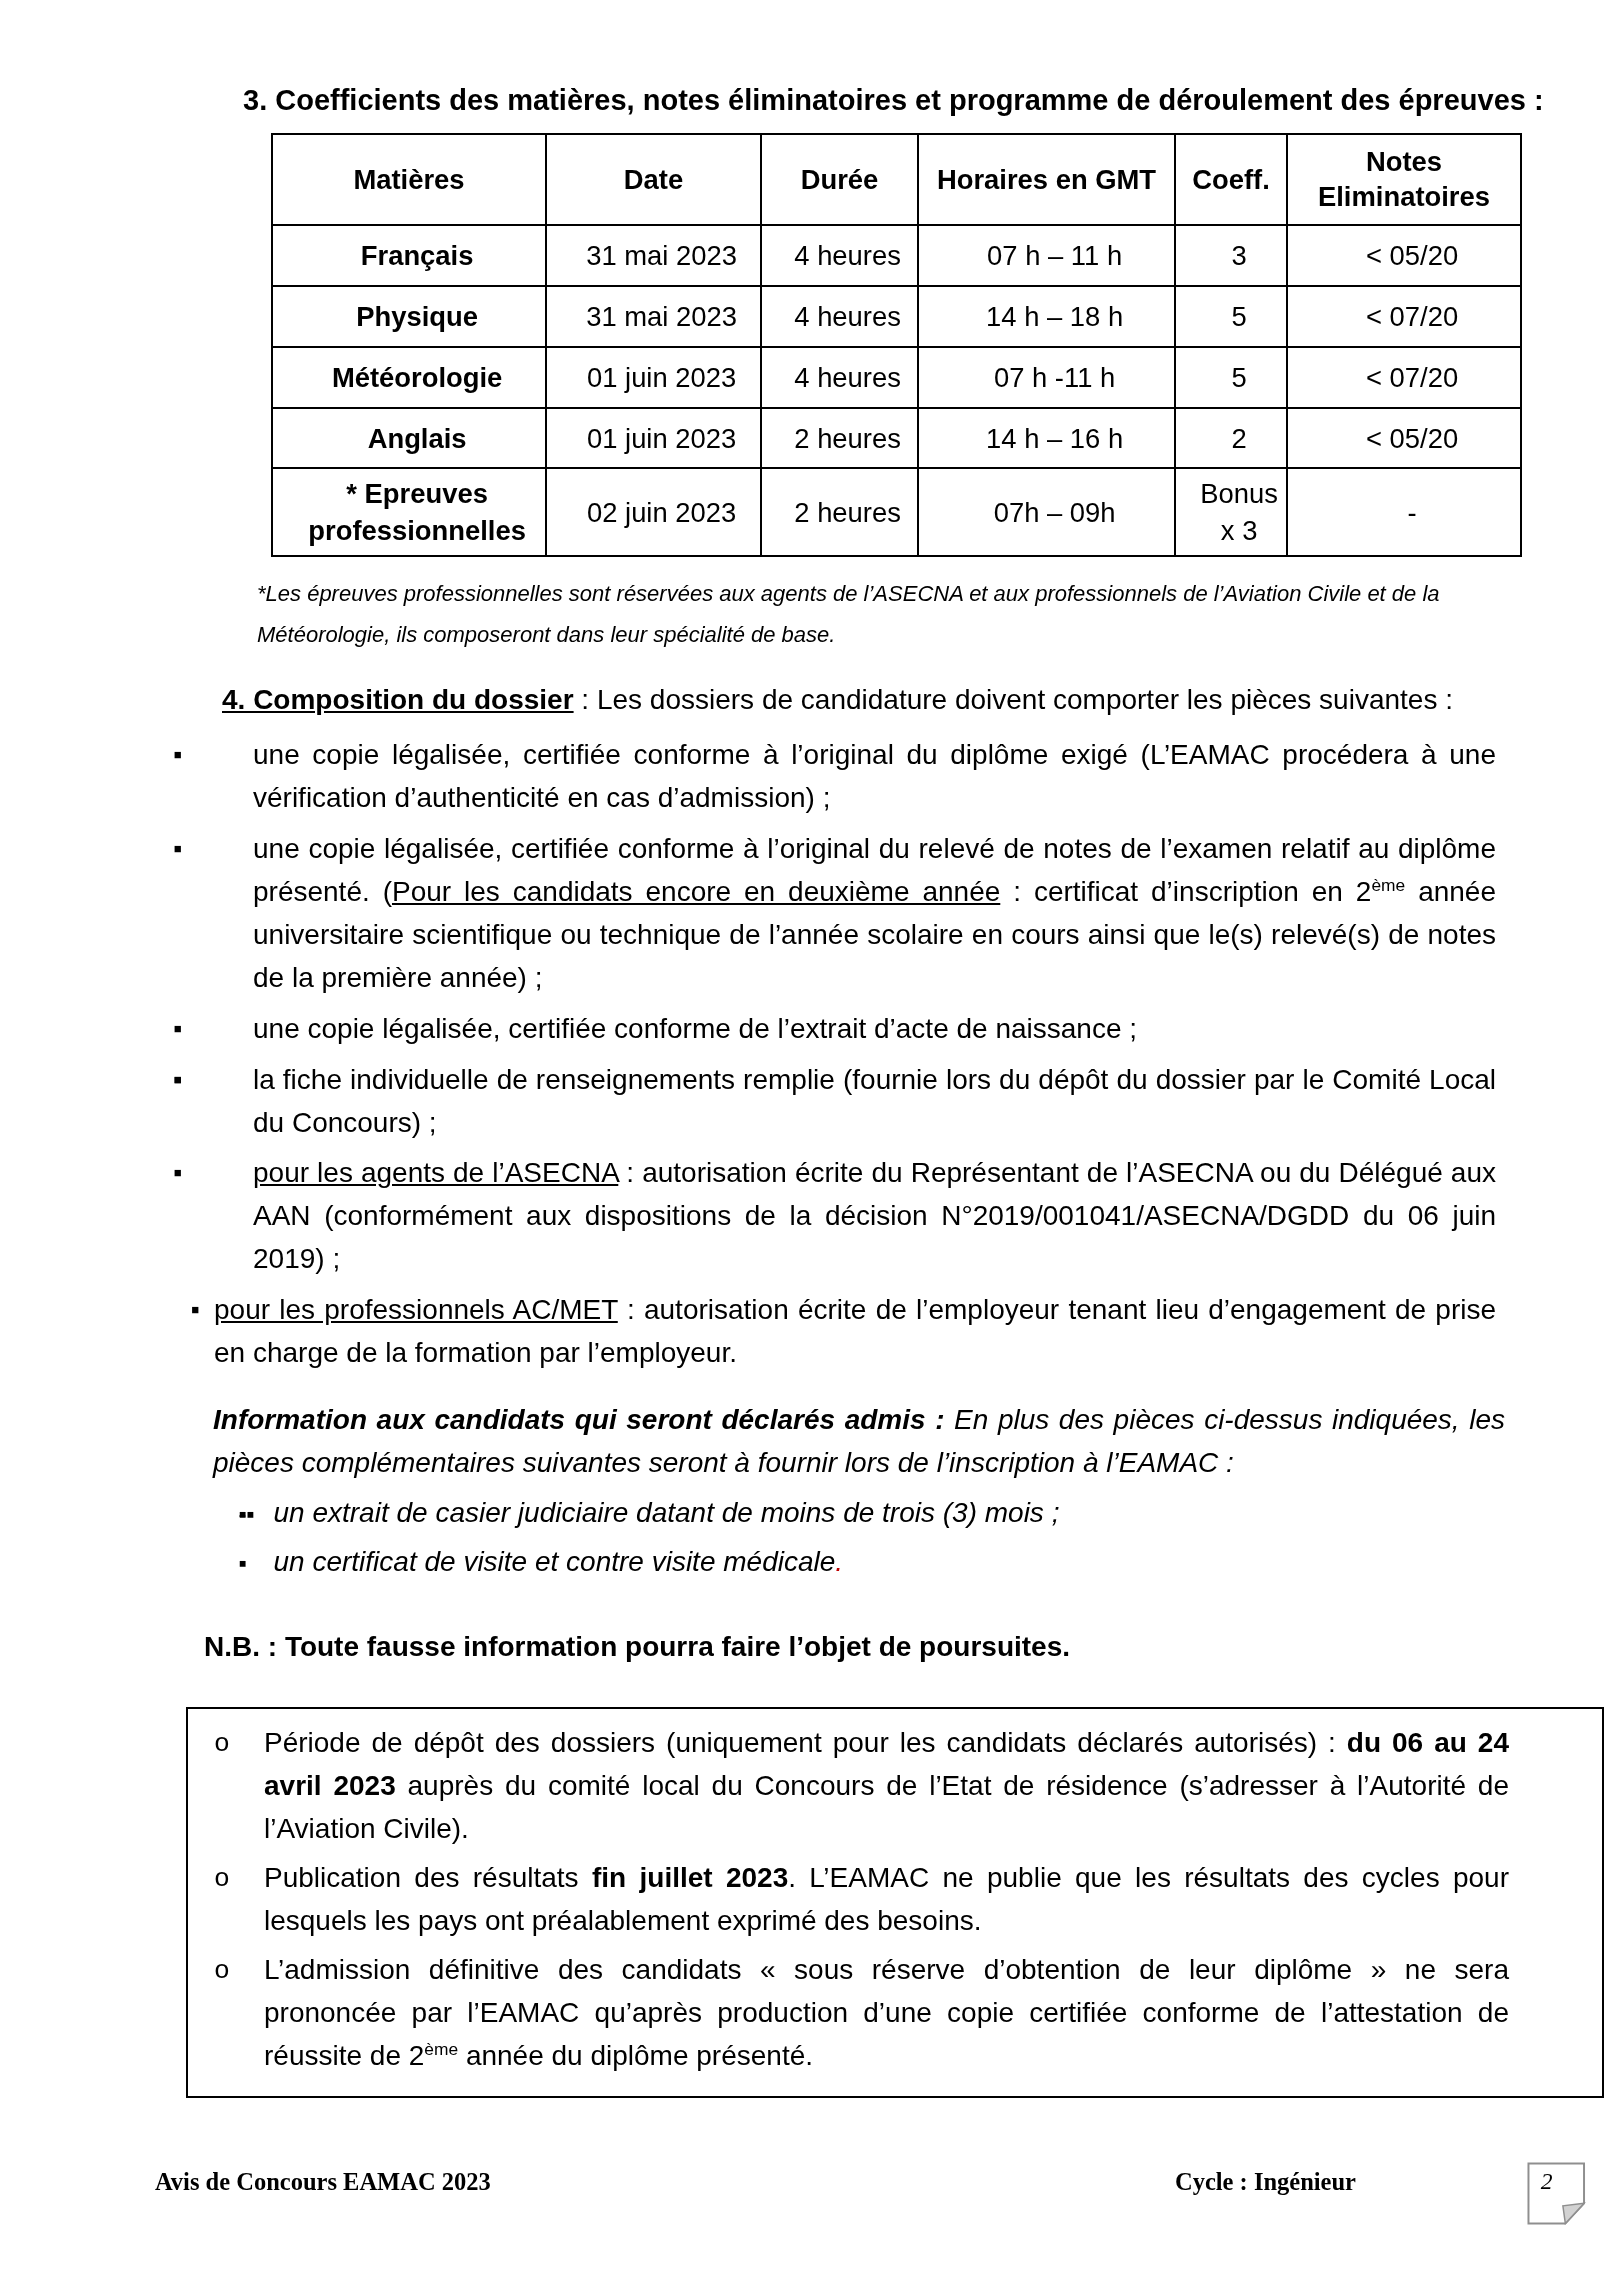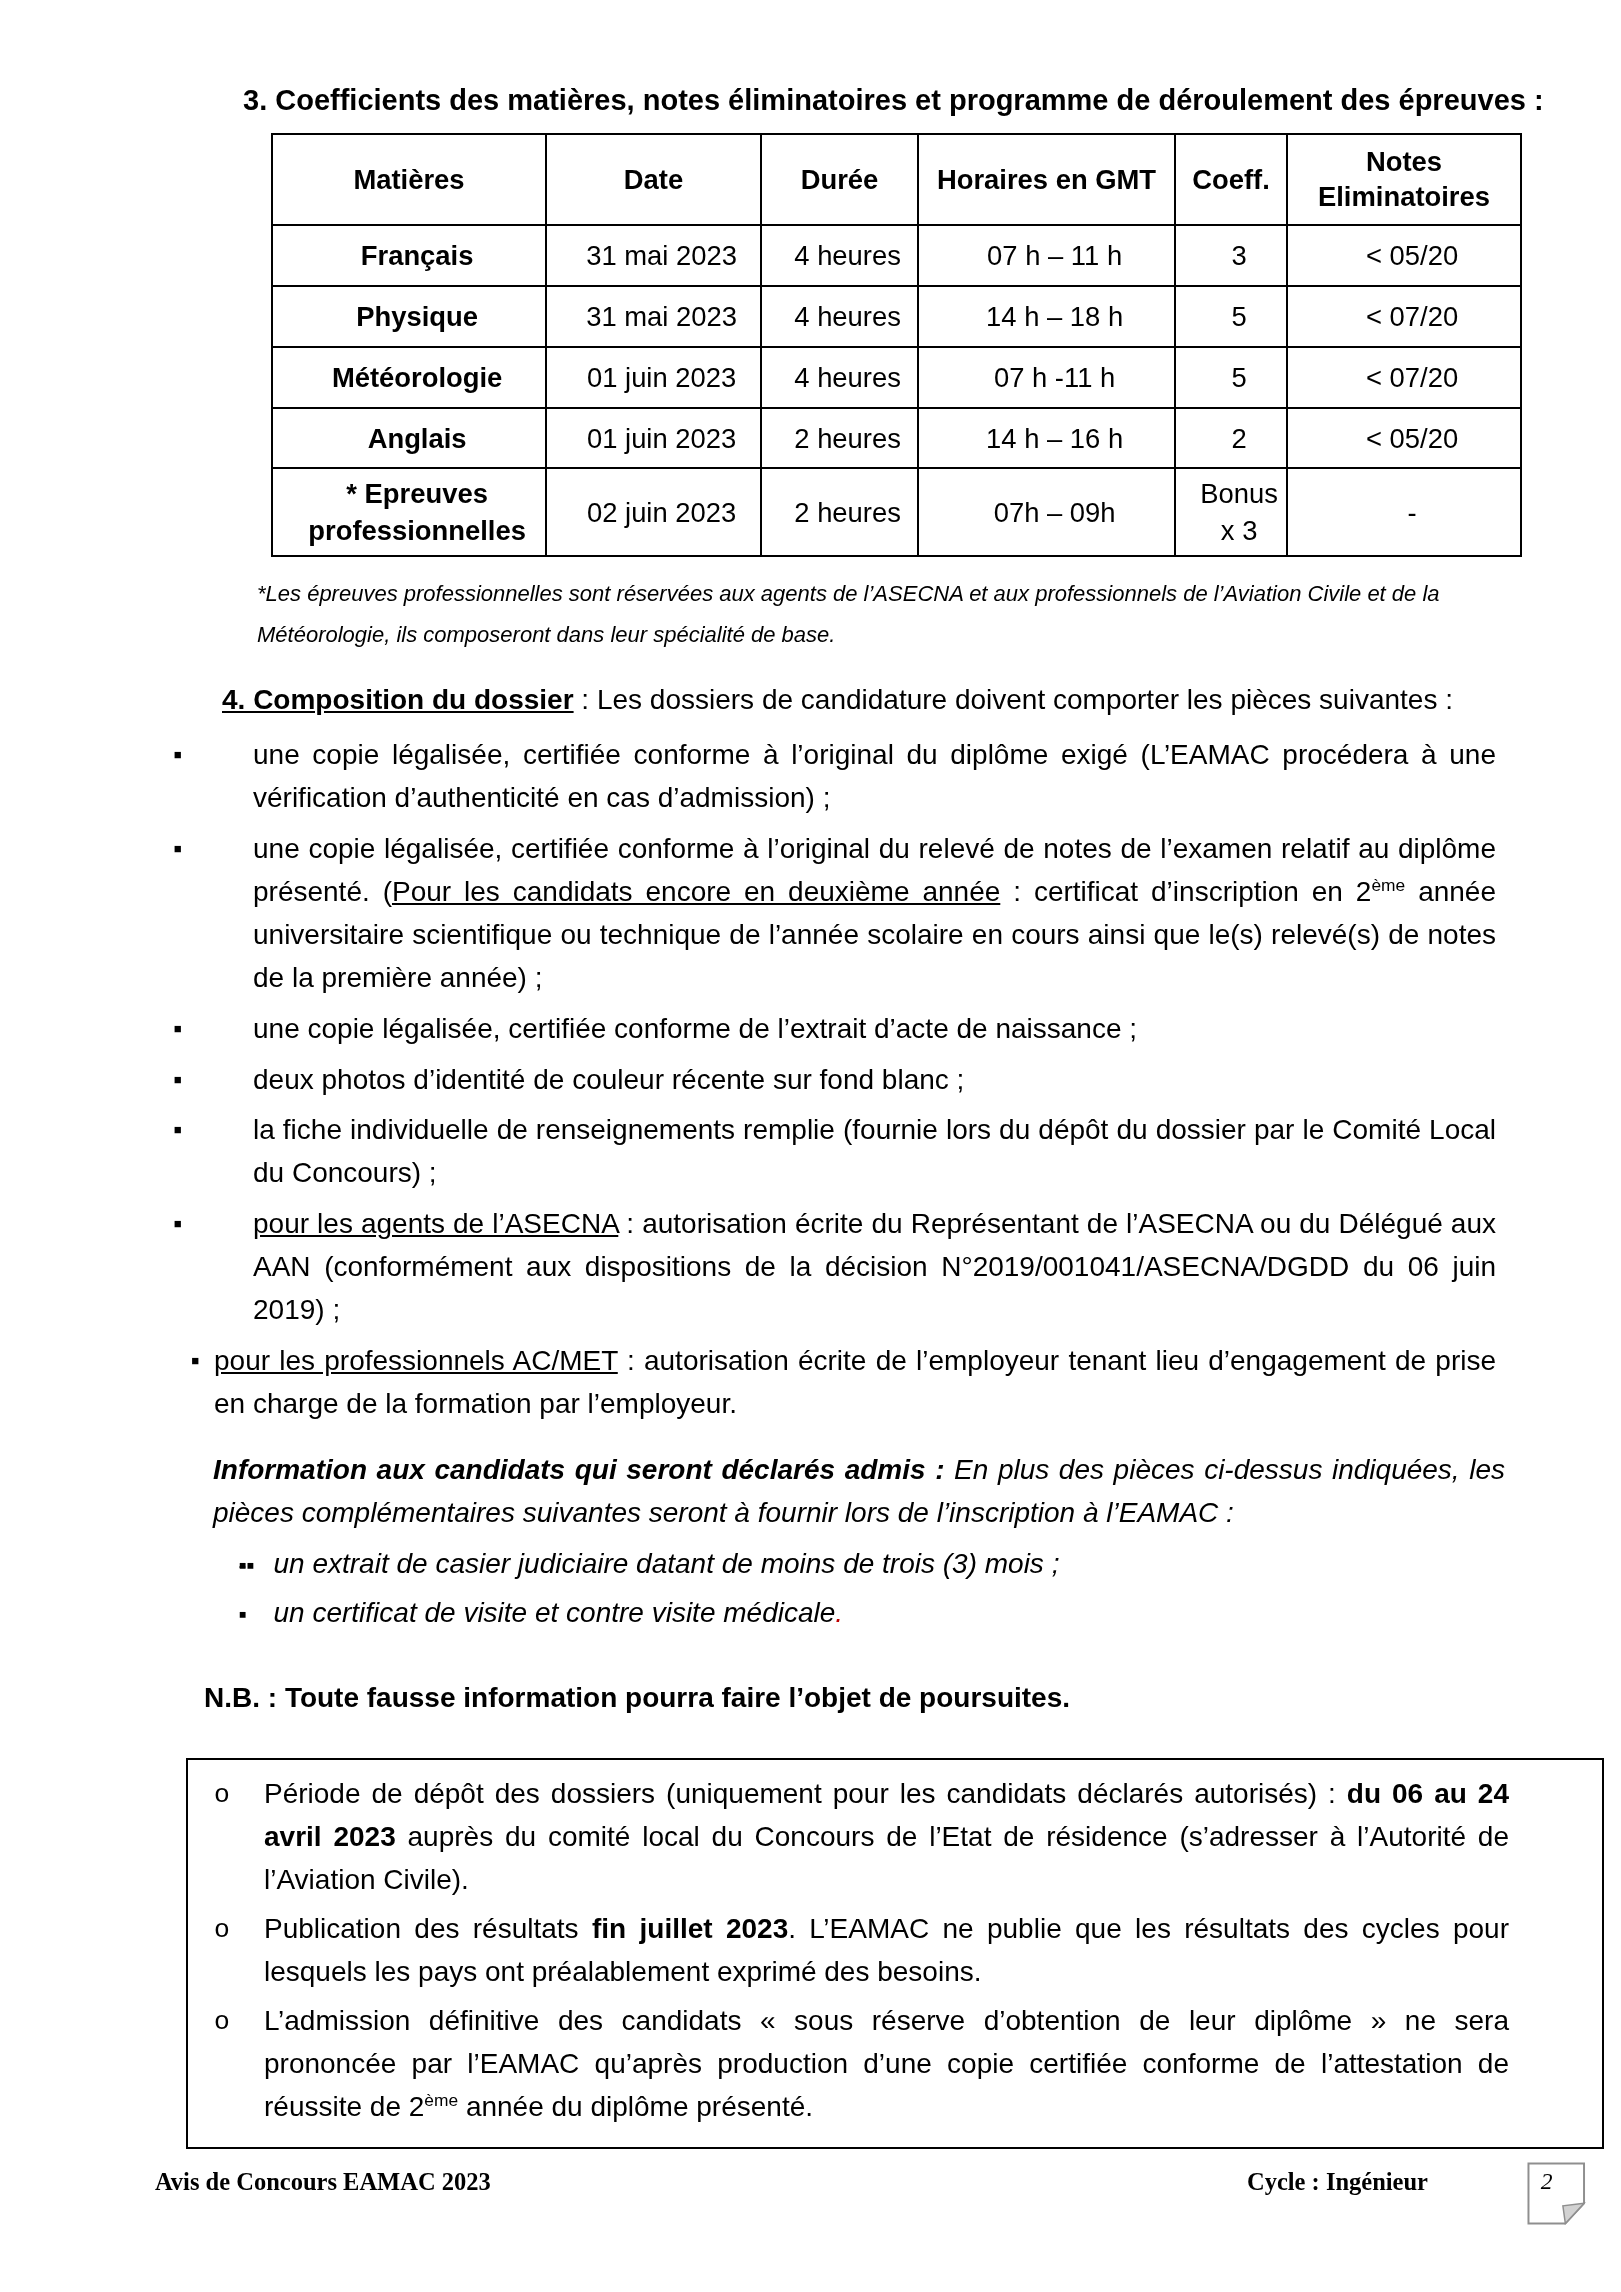--- a/index.html
+++ b/index.html
@@ -80,21 +80,21 @@
   .run-u{text-decoration:underline;}
   .run-b{font-weight:bold;}
   .run-sup{vertical-align:super;font-size:0.62em;line-height:0;}
   .run-red{color:#c00000;}
   
   .footer-left,.footer-right{
     position:absolute;top:2168px;
     font-family:"Liberation Serif", serif;font-weight:bold;font-size:24.5px;
   }
   .footer-left{left:155px;}
-  .footer-right{left:1247px;}
+  .footer-right{left:1175px;}
   
   .page-badge{position:absolute;left:1527px;top:2162px;width:59px;height:63px;}
   .page-badge .num{
     position:absolute;left:13.7px;top:5.9px;
     font-family:"Liberation Serif", serif;font-style:italic;font-size:23.5px;
   }
 </style>
 </head>
 <body>
 
@@ -166,21 +166,21 @@
   </table>
 
   <p class="footnote">*Les épreuves professionnelles sont réservées aux agents de l’ASECNA et aux professionnels de l’Aviation Civile et de la Météorologie, ils composeront dans leur spécialité de base.</p>
 
   <p class="s4-head"><span class="head-b">4. Composition du dossier</span><span> : Les dossiers de candidature doivent comporter les pièces suivantes :</span></p>
 
   <ul class="dossier-list">
     <li><span class="marker">▪</span><span><span>une copie légalisée, certifiée conforme à l’original du diplôme exigé (L’EAMAC procédera à une vérification d’authenticité en cas d’admission) ;</span></span></li>
     <li><span class="marker">▪</span><span><span>une copie légalisée, certifiée conforme à l’original du relevé de notes de l’examen relatif au diplôme présenté. (</span><span class="run-u">Pour les candidats encore en deuxième année</span><span> : certificat d’inscription en 2</span><span class="run-sup">ème</span><span> année universitaire scientifique ou technique de l’année scolaire en cours ainsi que le(s) relevé(s) de notes de la première année) ;</span></span></li>
     <li><span class="marker">▪</span><span><span>une copie légalisée, certifiée conforme de l’extrait d’acte de naissance ;</span></span></li>
-    <li><span class="marker">▪</span><span><span>deux photos d’identité de couleur récente sur fond blanc ;</span></span></li>
+    <li><span class="marker">▪</span></li>
     <li><span class="marker">▪</span><span><span>la fiche individuelle de renseignements remplie (fournie lors du dépôt du dossier par le Comité Local du Concours) ;</span></span></li>
     <li><span class="marker">▪</span><span><span class="run-u">pour les agents de l’ASECNA</span><span> : autorisation écrite du Représentant de l’ASECNA ou du Délégué aux AAN (conformément aux dispositions de la décision N°2019/001041/ASECNA/DGDD du 06 juin 2019) ;</span></span></li>
     <li class="outdent"><span class="marker">▪</span><span><span class="run-u">pour les professionnels AC/MET</span><span> : autorisation écrite de l’employeur tenant lieu d’engagement de prise en charge de la formation par l’employeur.</span></span></li>
   </ul>
 
   <div class="info-block">
     <p class="info-head"><span class="head-bi">Information aux candidats qui seront déclarés admis :</span><span> En plus des pièces ci-dessus indiquées, les pièces complémentaires suivantes seront à fournir lors de l’inscription à l’EAMAC :</span></p>
     <ul class="info-list">
       <li><span class="marker">▪</span></li>
       <li><span class="marker">-▪</span><span><span>un extrait de casier judiciaire datant de moins de trois (3) mois ;</span></span></li>

